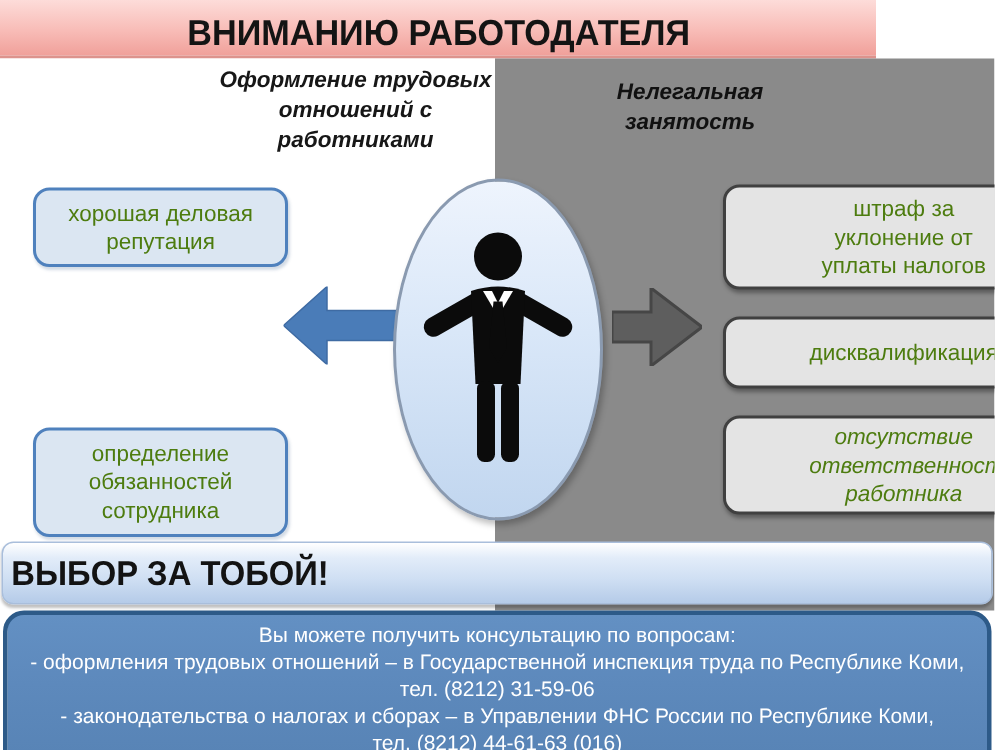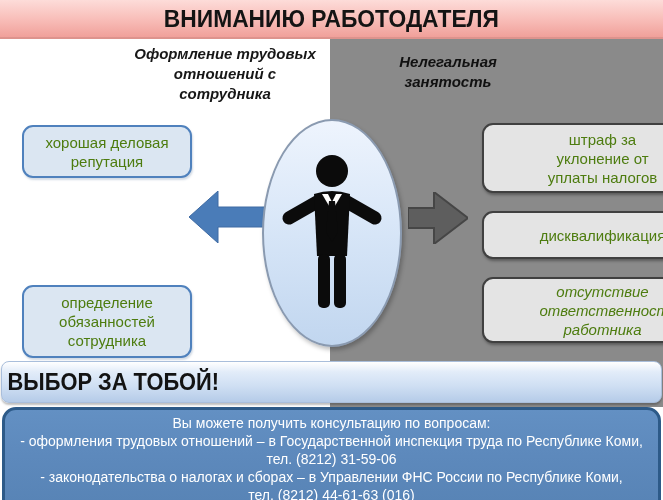--- a/index.html
+++ b/index.html
@@ -3,36 +3,36 @@
 <meta charset="utf-8">
 <style>
   html,body{margin:0;padding:0;}
   .poster{
     position:relative; width:663px; height:500px; overflow:hidden;
     background:#ffffff;
     font-family:"Liberation Sans", sans-serif;
   }
   
   .header{
-    position:absolute; left:0; top:0; width:663px; height:37px;
+    position:absolute; left:0; top:0; width:584px; height:37px;
     background:linear-gradient(180deg,#fddcd9 0%,#f8bcb7 55%,#f0a09a 100%);
     border-bottom:2px solid #dd938d;
-    display:flex; align-items:center; justify-content:center;
+    display:flex; align-items:flex-end; justify-content:center;
   }
   .header-title{
     font-size:24px; font-weight:bold; color:#141414;
     transform:scaleX(0.95); letter-spacing:0px; white-space:nowrap;
   }
   
   .left-bg{position:absolute; left:0; top:39px; width:330px; height:368px; background:#ffffff;}
   .right-bg{position:absolute; left:330px; top:39px; width:333px; height:368px; background:#8a8a8a;}
   
   .section-heading{
     position:absolute; font-size:15px; font-weight:bold; font-style:italic;
-    color:#171717; text-align:center; line-height:20px;
+    color:#171717; text-align:center; line-height:20px;margin-left:12px;
   }
   .heading-left{left:130px; top:44px; width:190px;}
   .heading-right{left:368px; top:52px; width:160px; color:#111111;}
   .section-heading span{display:block;}
   
   .box{
     position:absolute; border-radius:11px; text-align:center;
     font-size:15px; line-height:19px; color:#4d7c0f;
     display:flex; align-items:center; justify-content:center;
   }
@@ -106,21 +106,21 @@
   <div class="header">
     <span class="header-title">ВНИМАНИЮ РАБОТОДАТЕЛЯ</span>
   </div>
 
   <div class="left-bg"></div>
   <div class="right-bg"></div>
 
   <div class="section-heading heading-left">
     <span>Оформление трудовых</span>
     <span>отношений с</span>
-    <span>сотрудника</span>
+    <span>работниками</span>
   </div>
   <div class="section-heading heading-right">
     <span>Нелегальная</span>
     <span>занятость</span>
   </div>
 
   <div class="box box-blue b1">
     <span class="txt">хорошая деловая репутация</span>
   </div>
   <div class="box box-blue b3">

